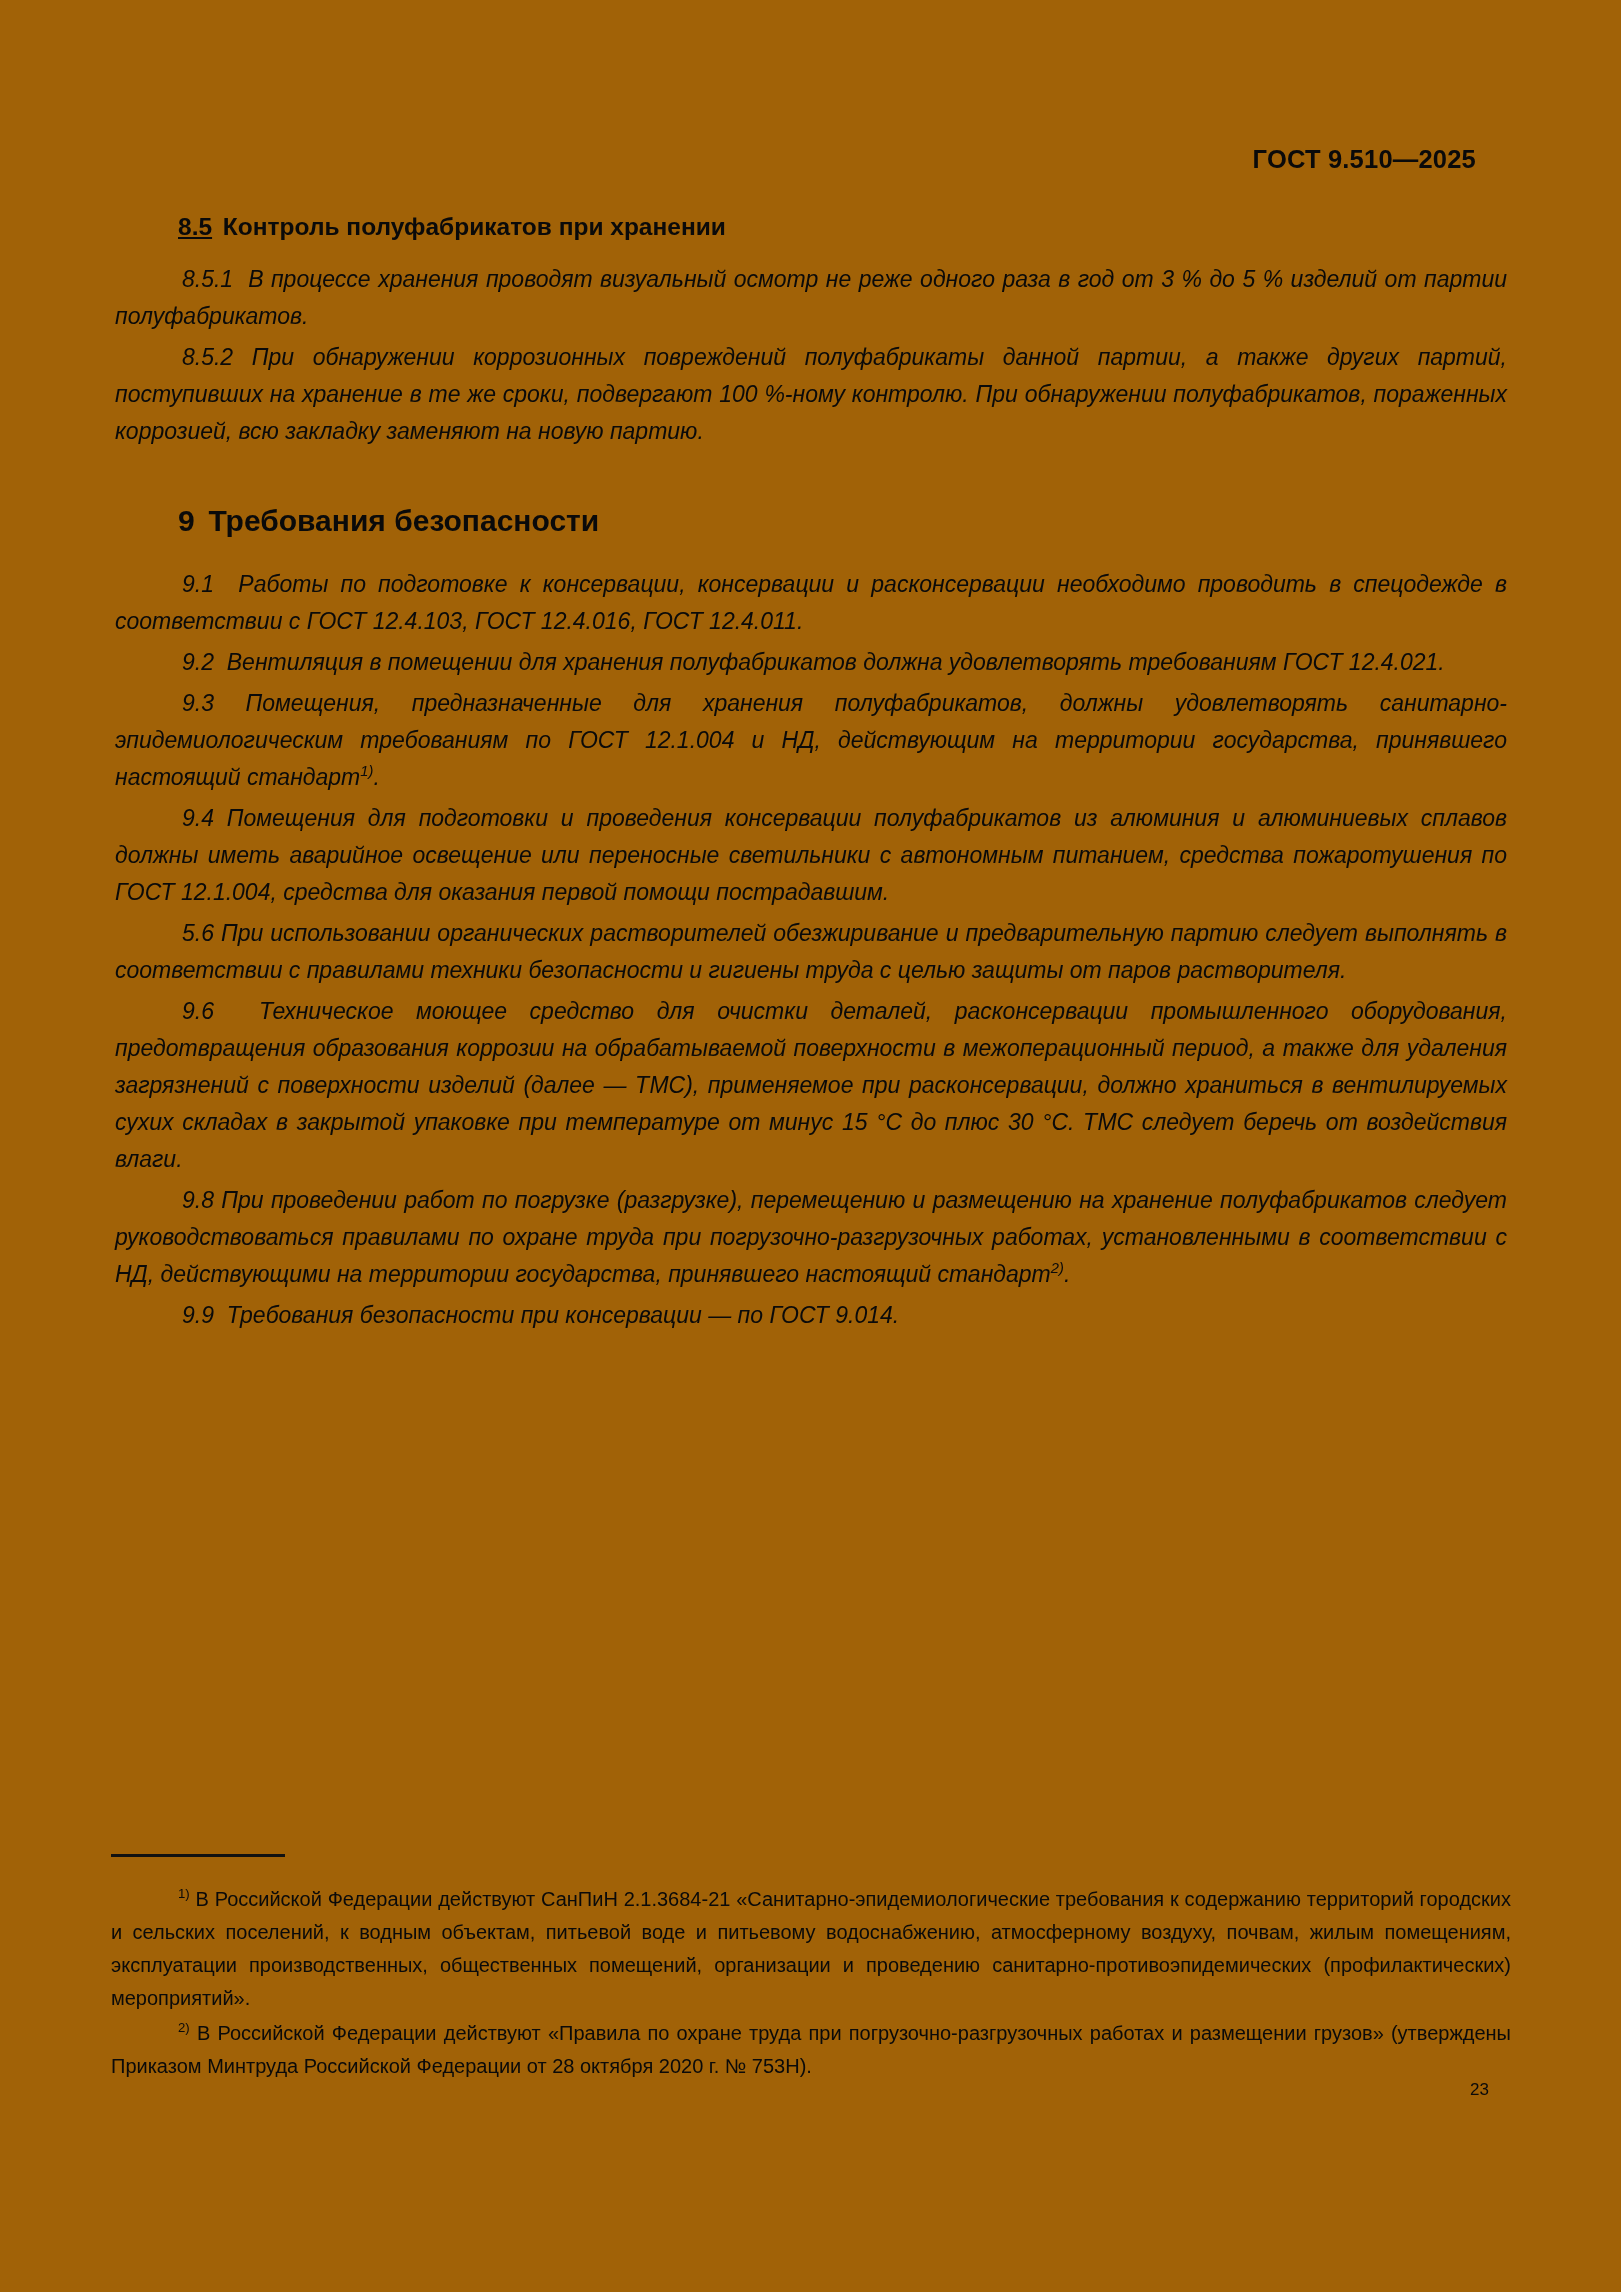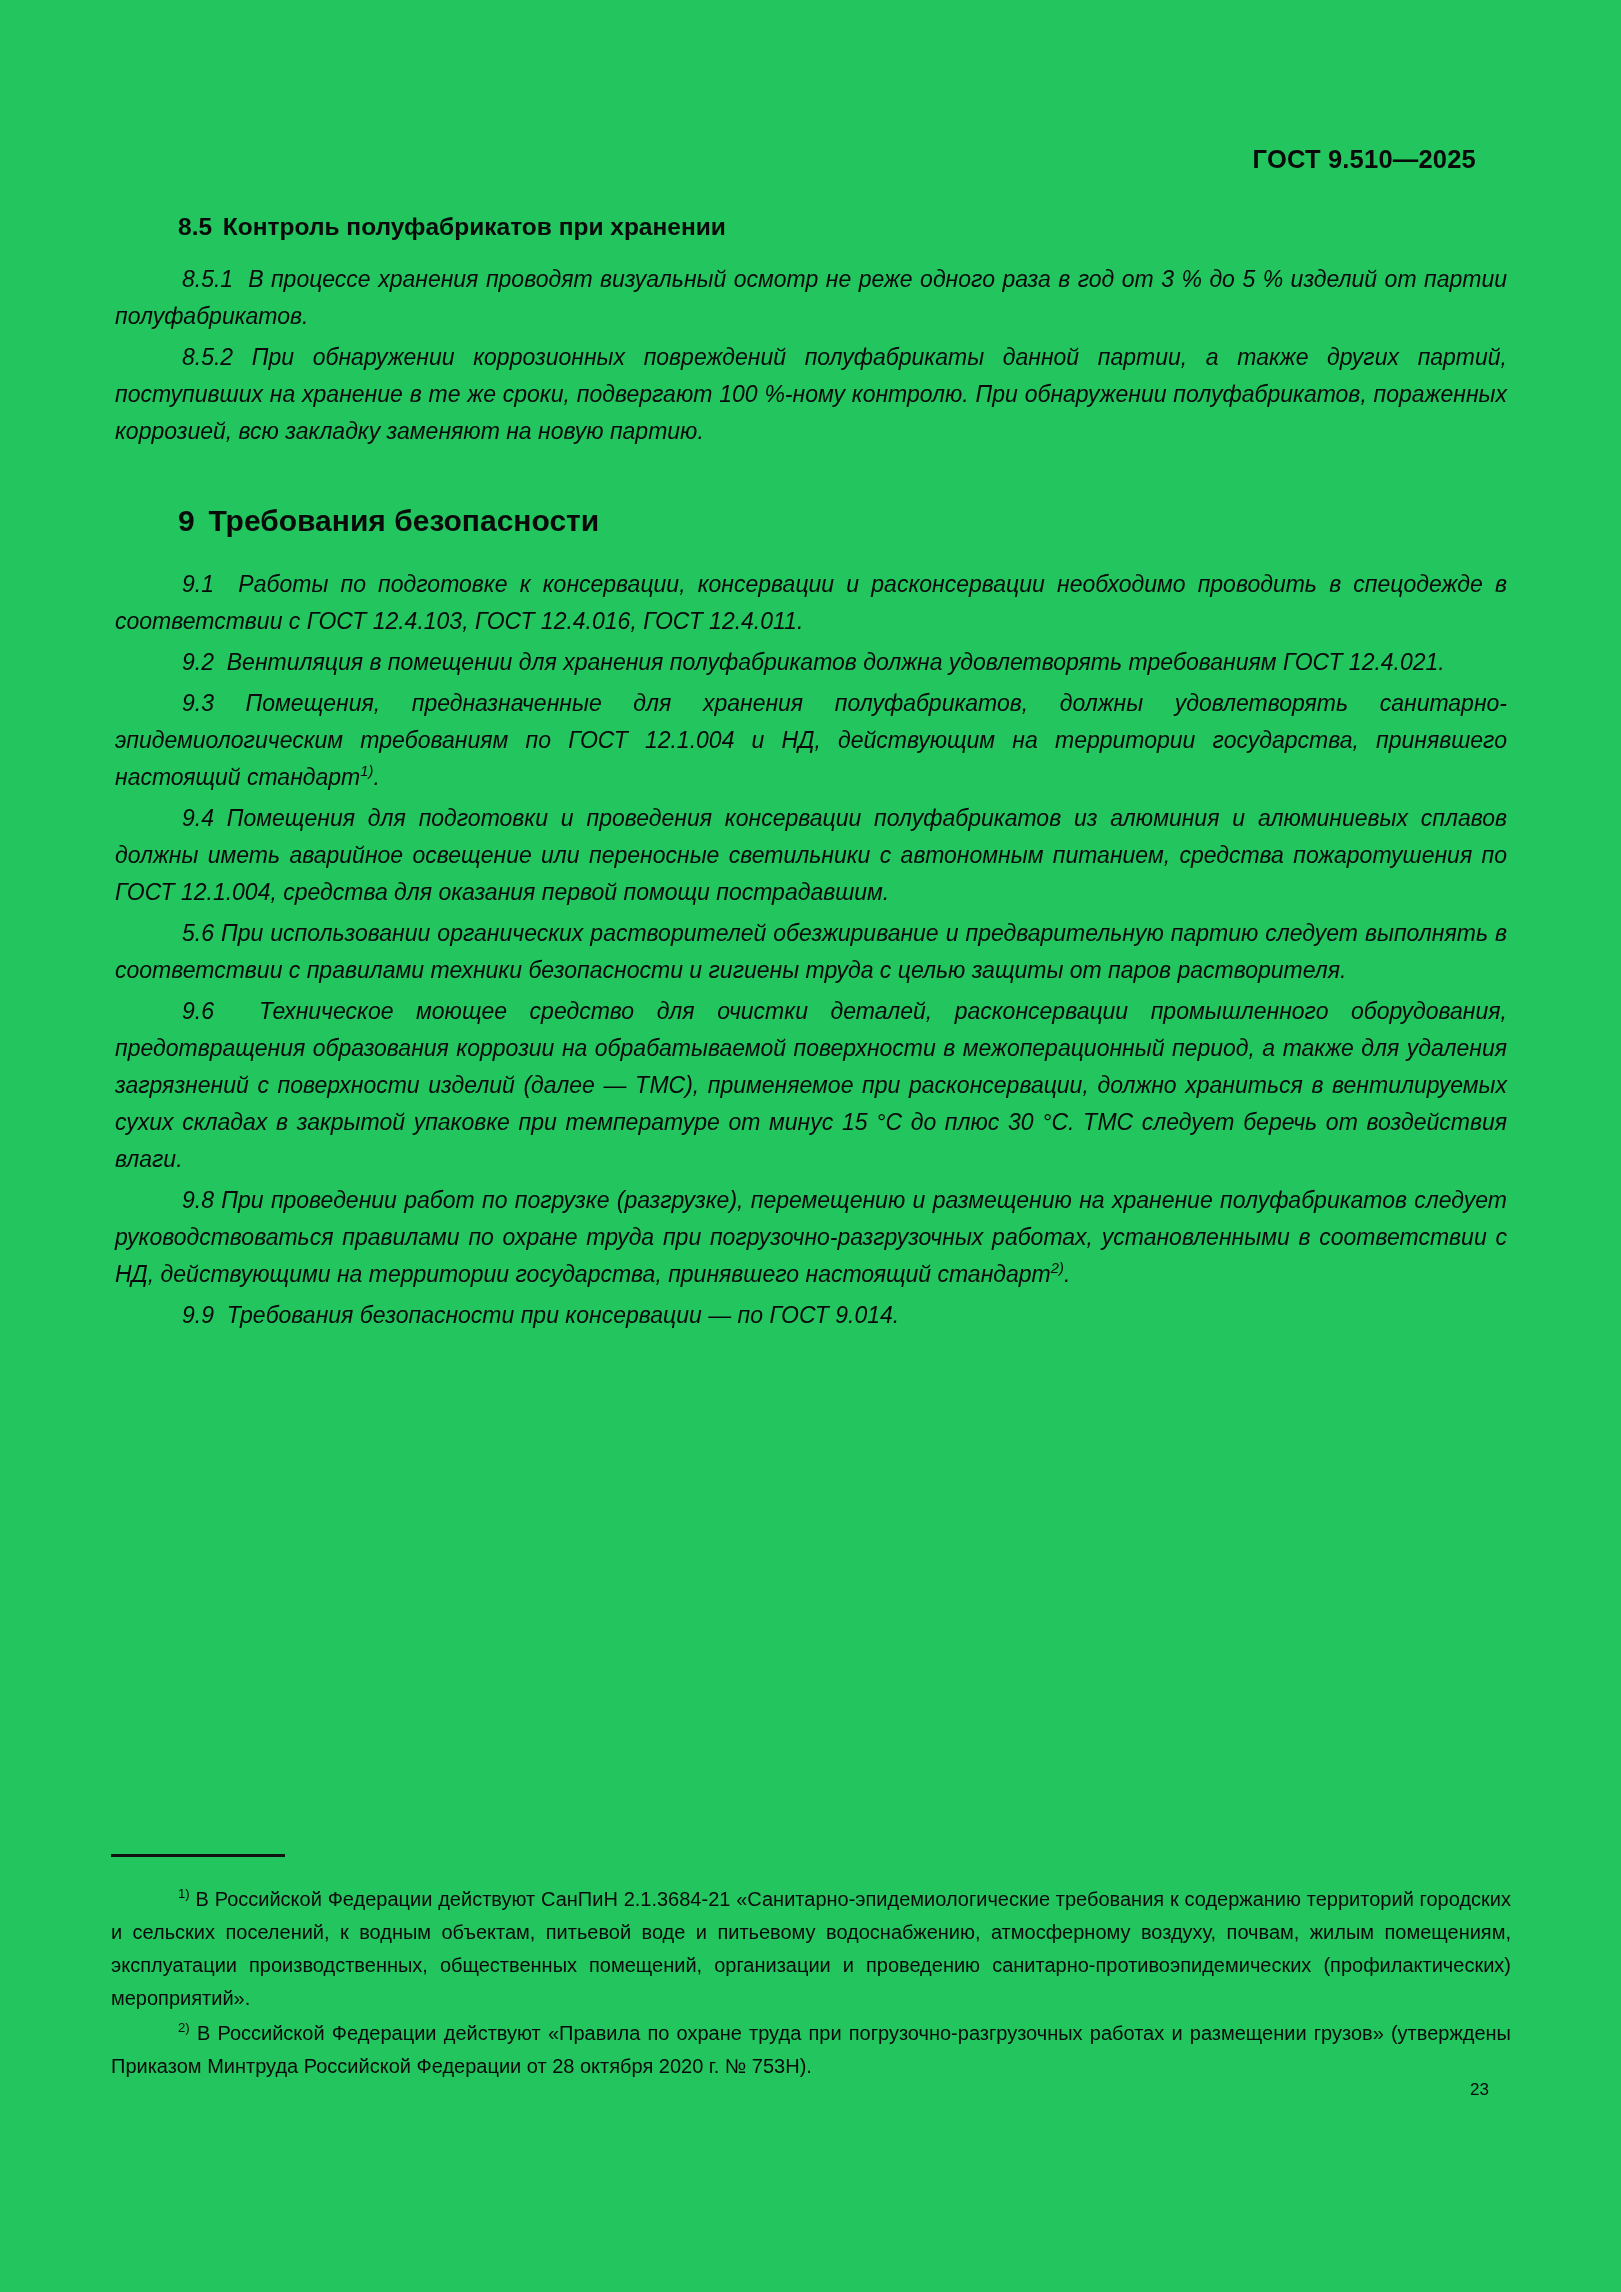--- a/index.html
+++ b/index.html
@@ -4,21 +4,21 @@
 <style>
   html, body {
     margin: 0;
     padding: 0;
     background: #ffffff;
   }
   .page {
     position: relative;
     width: 1621px;
     height: 2293px;
-    background: #22c55e;
+    background: #a16207;
     font-family: "Liberation Sans", sans-serif;
     color: #0a0a0a;
     box-sizing: border-box;
     overflow: hidden;
   }
 
   
   .page-header {
     position: absolute;
     top: 145px;
@@ -39,20 +39,21 @@
 
   h3.sub-heading {
     font-size: 24.5px;
     font-weight: bold;
     margin: 0 0 19.6px 0;
     padding-left: 67px;
     line-height: 1.22;
   }
   h3.sub-heading .num {
     margin-right: 10.8px;
+    text-decoration: underline;
   }
 
   h2.section-heading {
     font-size: 30px;
     font-weight: bold;
     margin: 53px 0 25.5px 0;
     padding-left: 67px;
     line-height: 1.22;
   }
   h2.section-heading .num {

